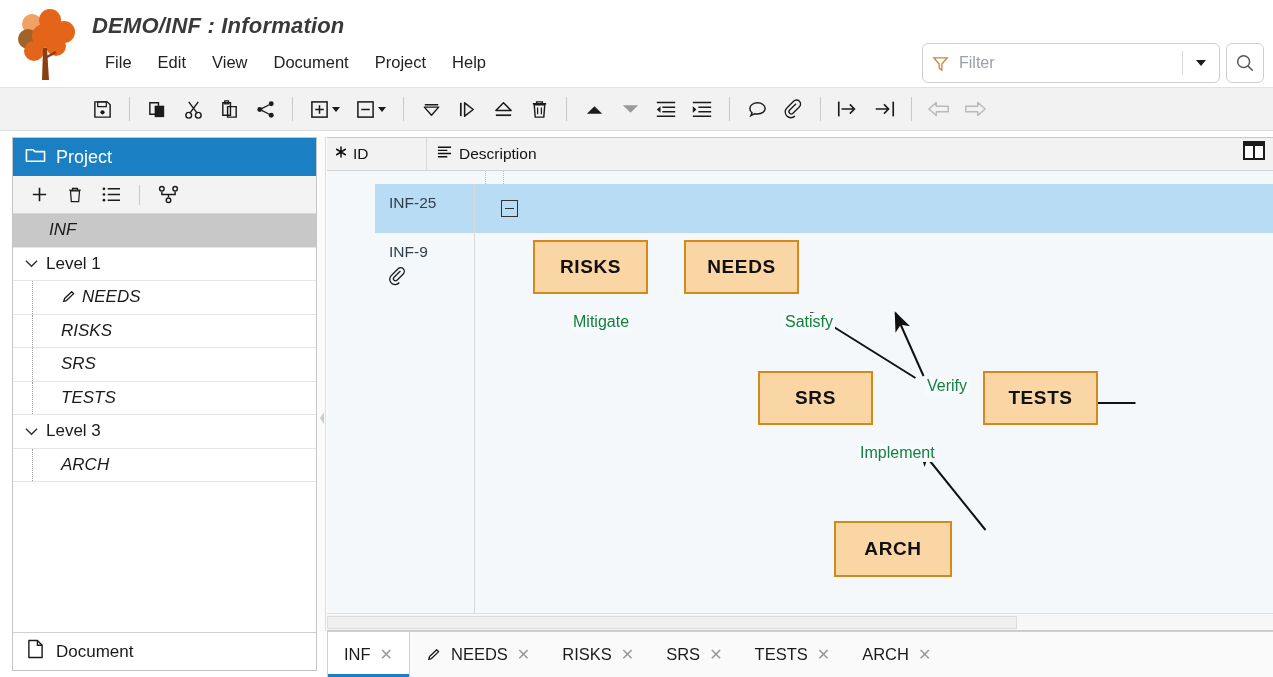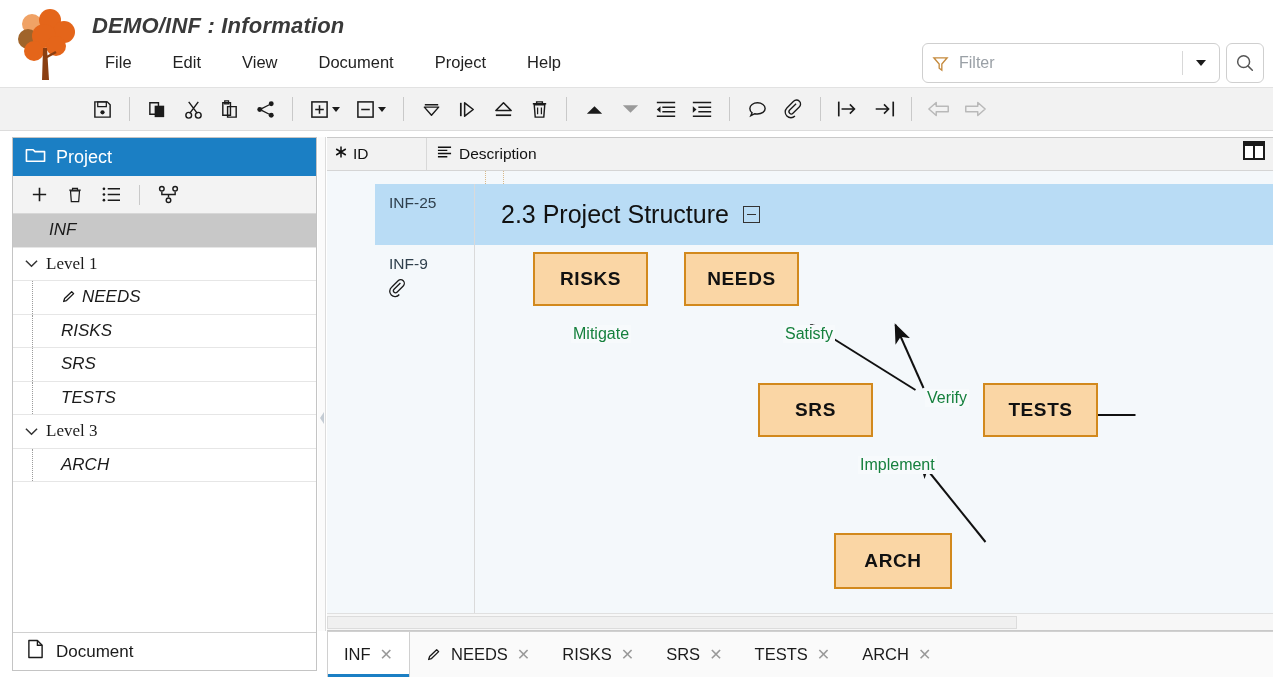--- a/index.html
+++ b/index.html
@@ -14,21 +14,21 @@
   }
 
   
   #header { position:absolute; left:0; top:0; width:1273px; height:87px; background:#ffffff; }
   #logo { position:absolute; left:12px; top:6px; width:66px; height:76px; }
   #app-title {
     position:absolute; left:92px; top:13px;
     font-size:22px; font-style:italic; font-weight:bold;
     color:#3a3a3a; letter-spacing:.2px;
   }
-  #menubar { position:absolute; left:92px; top:50px; display:flex; gap:15px; }
+  #menubar { position:absolute; left:92px; top:50px; display:flex; gap:0px; }
   .menu-item {
     font-size:16.5px; color:#222; padding:3px 13px; cursor:default;
     white-space:nowrap;
   }
 
   #filter-wrap {
     position:absolute; left:922px; top:43px; width:298px; height:40px;
     border:1px solid #cfcfcf; border-radius:6px; background:#fff;
     display:flex; align-items:center;
   }
@@ -83,21 +83,21 @@
     border-bottom:1px solid #e6e6e6; font-size:17px; position:relative;
     cursor:default; padding-left:8px;
   }
   .tree-row.selected { background:#c8c8c8; }
   .tree-row .twisty { width:20px; display:flex; align-items:center; justify-content:center; color:#333; }
   .tree-row .guide {
     position:absolute; left:19px; top:0; bottom:0; width:1px;
     border-left:1px dotted #9b9b9b;
   }
   .tree-label { font-style:italic; }
-  .tree-label.plain { font-style:normal;font-family:Liberation Serif, serif; }
+  .tree-label.plain { font-style:normal; }
   .lvl0 { padding-left:28px; }
   .lvl1 { padding-left:5px; }
   .lvl2 { padding-left:40px; }
   .pencil-ic { margin-right:5px; display:inline-flex; vertical-align:-2px;}
 
   #sidebar-bottom { position:absolute; left:0; bottom:0; width:100%; }
   .sb-bottom-row {
     height:38px; display:flex; align-items:center; gap:12px; padding-left:14px;
     border-top:1px solid #d0d0d0; font-size:17px; background:#fff; cursor:pointer;
   }
@@ -531,21 +531,20 @@
 
     <div style="height:13px;background:#f4f8fb;position:relative;">
       <div class="guide-v" style="left:110px;"></div>
       <div class="guide-v" style="left:128px;"></div>
     </div>
 
     <div class="doc-row row-sel">
       <div class="id-cell">INF-25</div>
       <div class="desc-cell">
         <div id="row-head-title">
-          <span>2.3 Project Structure</span>
           <span class="collapse-box">
               <i></i>
             </span>
         </div>
       </div>
     </div>
 
     <div class="doc-row" style="position:relative;">
       <div class="guide-v" style="left:110px;"></div>
       <div class="guide-v" style="left:128px;"></div>

